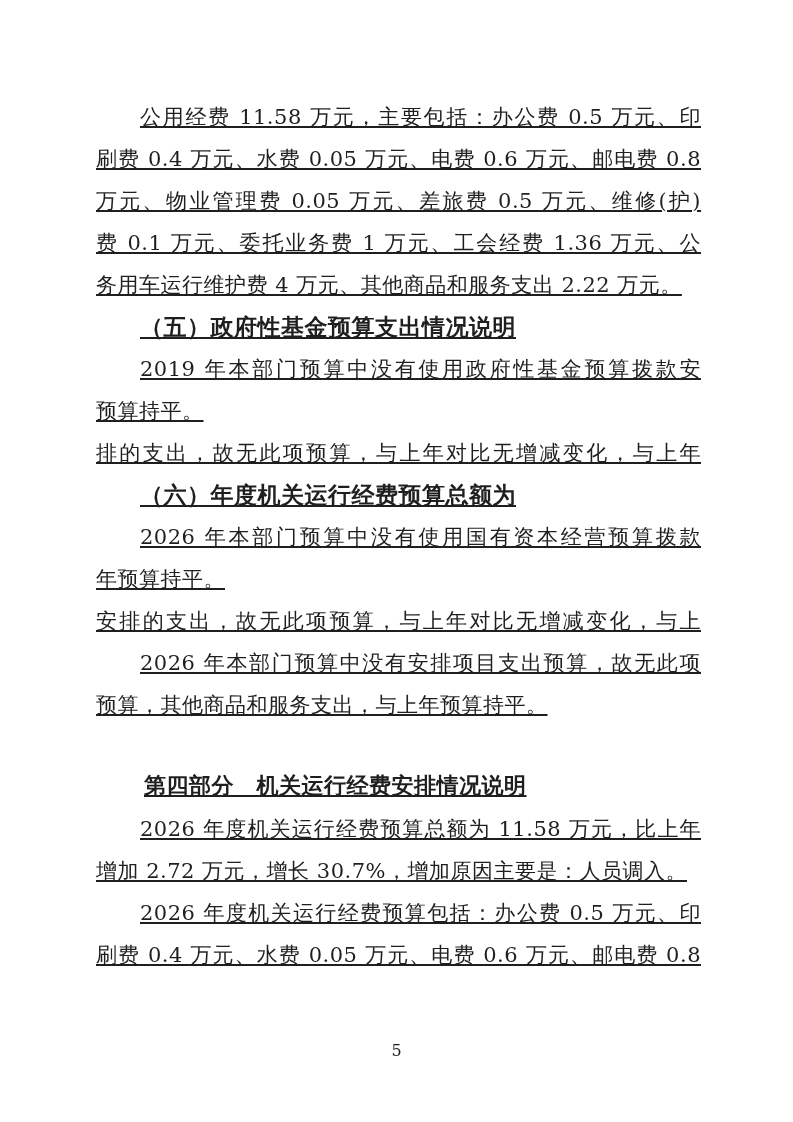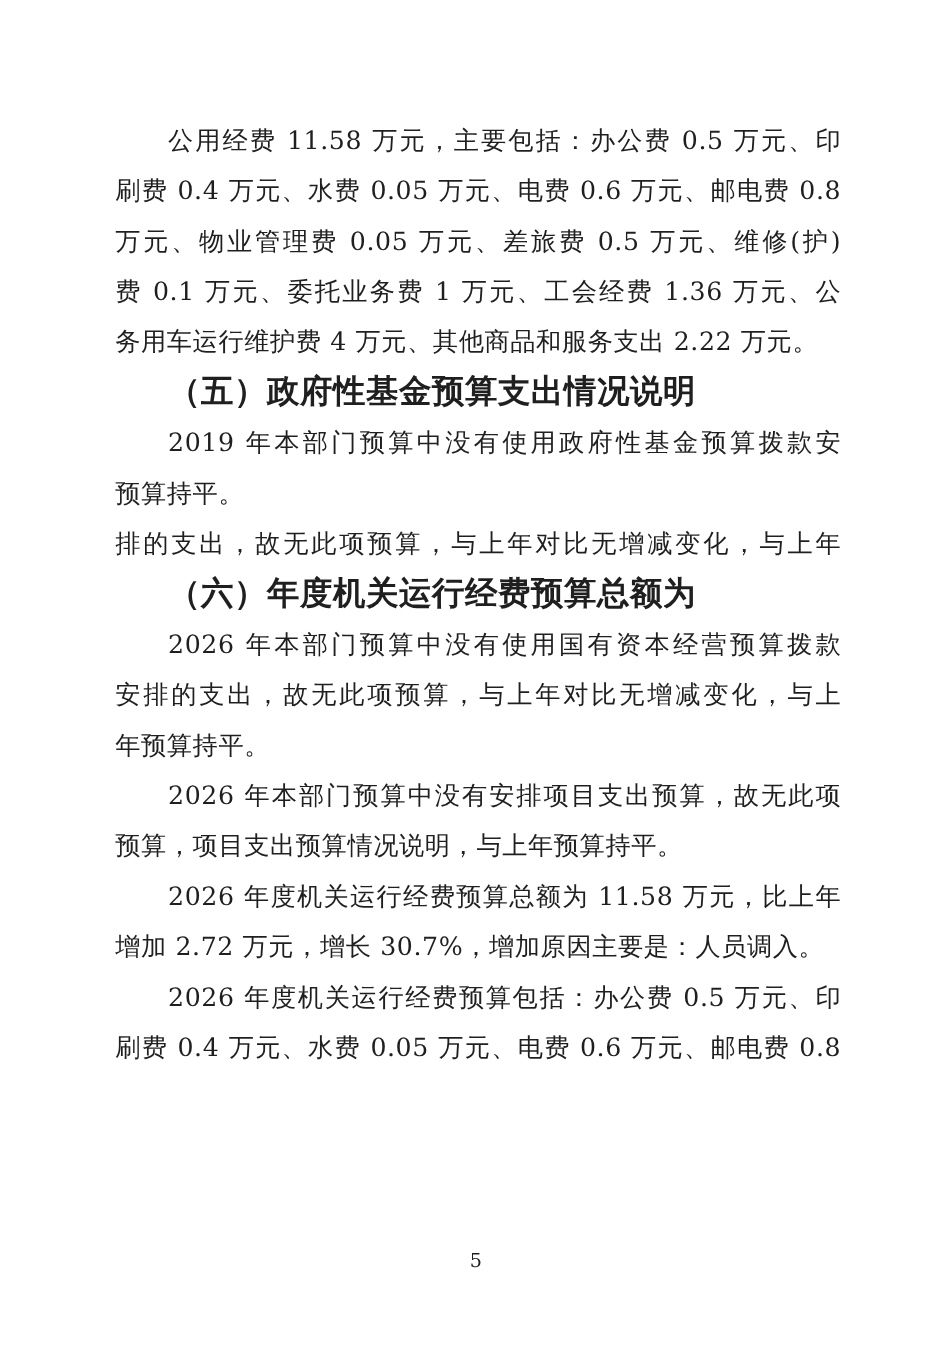--- a/index.html
+++ b/index.html
@@ -15,38 +15,38 @@
     position: relative;
     width: 793px;
     height: 1122px;
     background: var(--page-bg);
     box-sizing: border-box;
     padding: 96px 92px 0 96px;
     color: var(--text-color);
     font-family: "DejaVu Serif", "Liberation Serif", serif;
     overflow: hidden;
   }
-  .doc-body { width: 605px; }
+  .doc-body { width: 605px; text-decoration: underline; }
   .para { margin: 0; }
   .line {
     font-size: 21px;
     height: 42px;
     line-height: 42px;
     white-space: nowrap;
     text-align: justify;
     letter-spacing: 0.5px;
   }
   .line.fill {
     text-align-last: justify;
     white-space: normal;
     overflow: hidden;
   }
   .line.indent { text-indent: 44px; }
   .heading-sub {
-    font-size: 27px;
+    font-size: 23px;
     height: 42px;
     line-height: 42px;
     font-weight: 700;
     text-indent: 44px;
     white-space: nowrap;
     letter-spacing: 0.5px;
   }
   .heading-main {
     font-size: 22px;
     height: 44px;
@@ -84,27 +84,28 @@
       </div>
       <div class="heading-sub">（五）政府性基金预算支出情况说明</div>
       <div class="para">
         <div class="line fill indent">2019 年本部门预算中没有使用政府性基金预算拨款安</div>
         <div class="line">预算持平。</div>
         <div class="line fill">排的支出，故无此项预算，与上年对比无增减变化，与上年</div>
       </div>
       <div class="heading-sub">（六）年度机关运行经费预算总额为</div>
       <div class="para">
         <div class="line fill indent">2026 年本部门预算中没有使用国有资本经营预算拨款</div>
+        <div class="line">年预算持平。</div>
         <div class="line fill">安排的支出，故无此项预算，与上年对比无增减变化，与上</div>
-        <div class="line">年预算持平。</div>
       </div>
       <div class="para">
         <div class="line fill indent">2026 年本部门预算中没有安排项目支出预算，故无此项</div>
-        <div class="line">预算，项目支出预算情况说明，与上年预算持平。</div>
+        <div class="line">预算，其他商品和服务支出，与上年预算持平。</div>
       </div>
+      <div class="heading-main space-before">第四部分　机关运行经费安排情况说明</div>
       <div class="para">
         <div class="line fill indent">2026 年度机关运行经费预算总额为 11.58 万元，比上年</div>
         <div class="line">增加 2.72 万元，增长 30.7%，增加原因主要是：人员调入。</div>
       </div>
       <div class="para">
         <div class="line fill indent">2026 年度机关运行经费预算包括：办公费 0.5 万元、印</div>
         <div class="line fill">刷费 0.4 万元、水费 0.05 万元、电费 0.6 万元、邮电费 0.8</div>
       </div>
     </div>
   <div class="page-footer">5</div>

